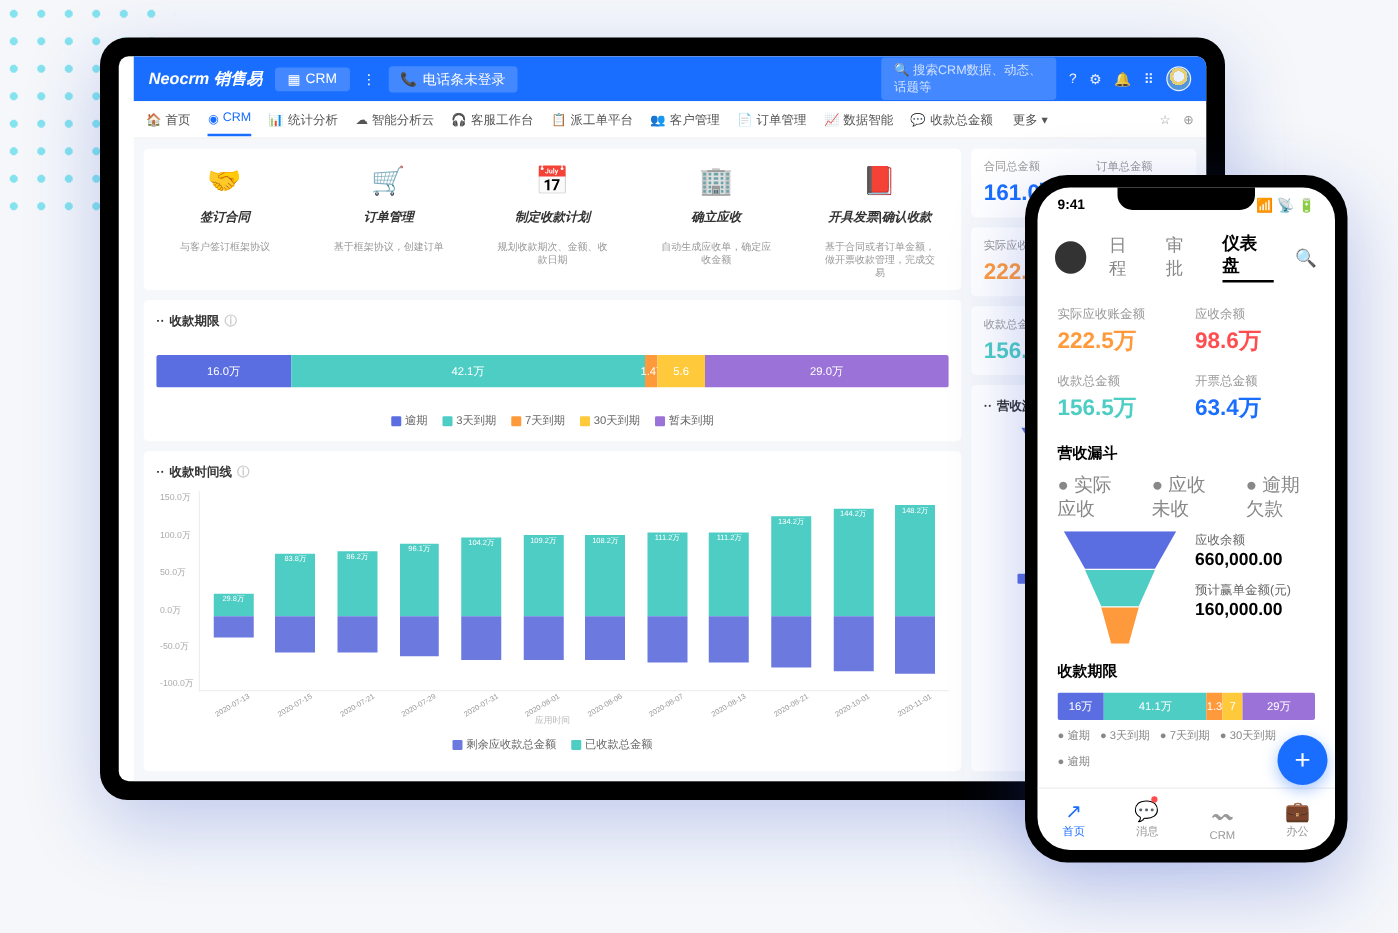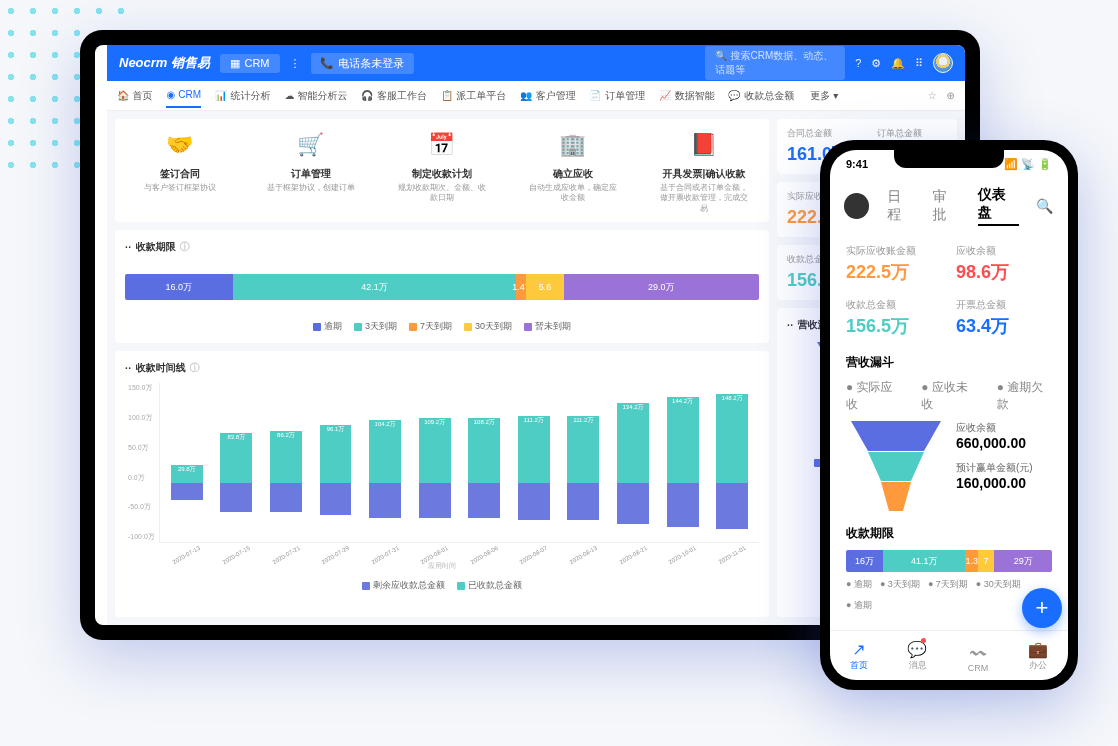--- a/index.html
+++ b/index.html
@@ -21,21 +21,21 @@
 .nav-item.active { color: #1a6eff; border-bottom: 2px solid #1a6eff; }
 .nav-more { margin-left: 2px; }
 .nav-right { margin-left: auto; display: flex; gap: 10px; color: #999; }
 .content { flex: 1; background: #f5f7fa; padding: 8px; display: flex; gap: 8px; overflow: hidden; }
 .main-col { flex: 1; display: flex; flex-direction: column; gap: 8px; }
 .side-col { width: 180px; display: flex; flex-direction: column; gap: 8px; }
 .card { background: #fff; border-radius: 4px; padding: 10px; }
 .process { display: flex; justify-content: space-between; padding: 8px 20px; }
 .process-step { text-align: center; width: 90px; font-size: 9px; color: #666; }
 .process-icon { width: 36px; height: 36px; margin: 0 auto 4px; display: flex; align-items: center; justify-content: center; font-size: 22px; }
-.process-title { font-weight: 600; font-size: 10px; color: #333; margin-bottom: 2px; }
+.process-title { font-weight: 600; font-size: 10px; color: #333; margin-bottom: 12px; font-style: italic; }
 .process-desc { font-size: 8px; color: #999; line-height: 1.3; }
 .card-title { font-size: 10px; color: #333; font-weight: 600; margin-bottom: 8px; display: flex; align-items: center; gap: 4px; }
 .stacked-bar { display: flex; height: 26px; border-radius: 2px; overflow: hidden; margin: 20px 0; }
 .seg { display: flex; align-items: center; justify-content: center; font-size: 9px; color: #fff; }
 .legend { display: flex; gap: 12px; justify-content: center; font-size: 9px; color: #666; margin-top: 8px; }
 .legend-item { display: flex; align-items: center; gap: 3px; }
 .legend-sw { width: 8px; height: 8px; border-radius: 1px; }
 .timeline-chart { height: 160px; display: flex; align-items: flex-end; gap: 4px; padding: 10px 4px 0; position: relative; border-left: 1px solid #eee; border-bottom: 1px solid #eee; }
 .y-labels { position: absolute; left: -32px; top: 0; height: 100%; display: flex; flex-direction: column; justify-content: space-between; font-size: 7px; color: #aaa; }
 .bar-group { flex: 1; display: flex; flex-direction: column; align-items: center; position: relative; height: 100%; }
@@ -54,21 +54,21 @@
 .status-bar { height: 28px; display: flex; align-items: center; justify-content: space-between; padding: 0 16px; font-size: 11px; font-weight: 600; }
 .notch { position: absolute; top: 10px; left: 50%; transform: translateX(-50%); width: 110px; height: 18px; background: #000; border-radius: 0 0 12px 12px; }
 .phone-tabs { display: flex; align-items: center; padding: 8px 14px; gap: 18px; font-size: 14px; color: #888; }
 .phone-avatar { width: 26px; height: 26px; border-radius: 50%; background: #333; }
 .phone-tab.active { color: #000; font-weight: 600; border-bottom: 2px solid #000; padding-bottom: 2px; }
 .phone-content { flex: 1; padding: 10px 16px; overflow: hidden; }
 .kpi-grid { display: grid; grid-template-columns: 1fr 1fr; gap: 14px; margin-bottom: 16px; }
 .kpi-cell-label { font-size: 10px; color: #999; }
 .kpi-cell-value { font-size: 18px; font-weight: 600; margin-top: 2px; }
 .section-title { font-size: 12px; font-weight: 600; margin: 8px 0; }
-.funnel-legend { display: flex; gap: 20px; font-size: 12px; color: #888; margin-bottom: 8px; }
+.funnel-legend { display: flex; gap: 20px; font-size: 15px; color: #888; margin-bottom: 8px; }
 .phone-funnel-row { display: flex; align-items: flex-start; gap: 10px; }
 .phone-funnel { width: 100px; display: flex; flex-direction: column; align-items: center; gap: 1px; }
 .funnel-stats { font-size: 10px; color: #666; }
 .funnel-stats .big { font-size: 14px; font-weight: 600; color: #000; }
 .phone-stacked { display: flex; height: 22px; border-radius: 2px; overflow: hidden; margin: 8px 0 6px; font-size: 8px; color: #fff; }
 .phone-legend { display: flex; flex-wrap: wrap; gap: 8px; font-size: 9px; color: #888; }
 .fab { position: absolute; bottom: 62px; right: 16px; width: 40px; height: 40px; border-radius: 50%; background: #1a6eff; color: #fff; display: flex; align-items: center; justify-content: center; font-size: 22px; box-shadow: 0 4px 12px rgba(26,110,255,0.4); }
 .bottom-nav { height: 50px; border-top: 1px solid #eee; display: flex; justify-content: space-around; align-items: center; font-size: 9px; color: #999; }
 .bn-item { text-align: center; }
 .bn-item.active { color: #1a6eff; }

